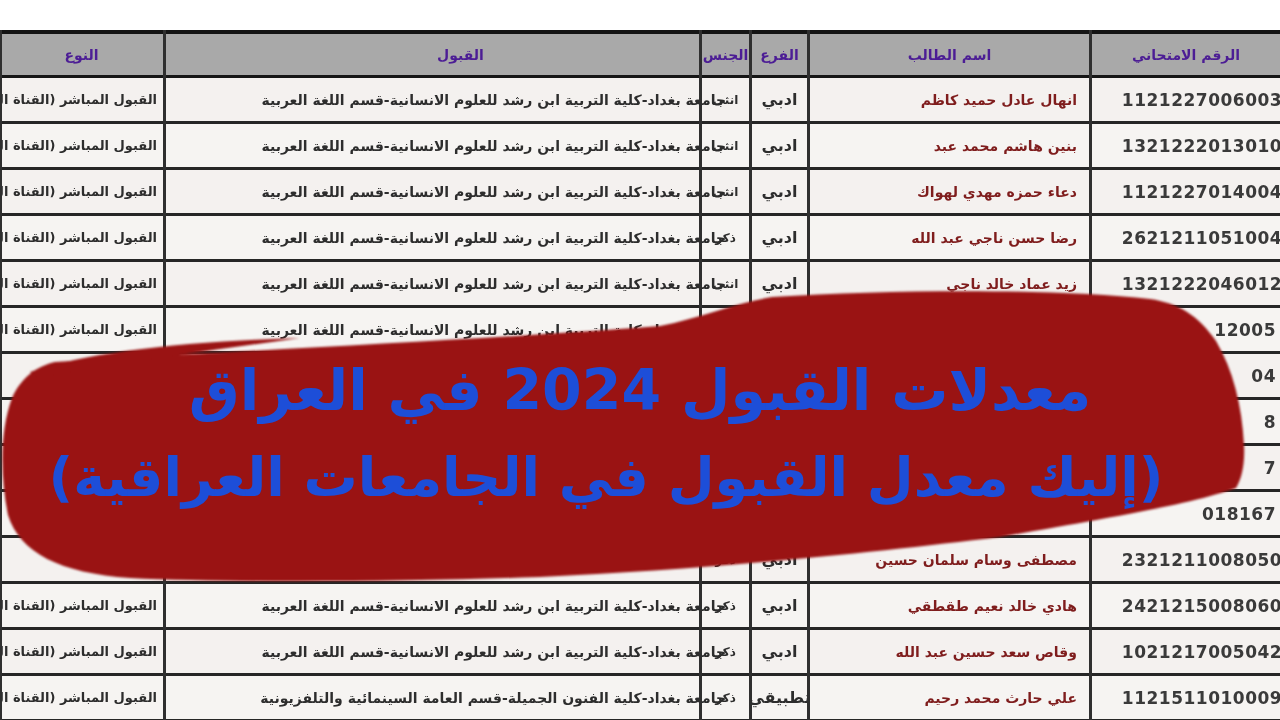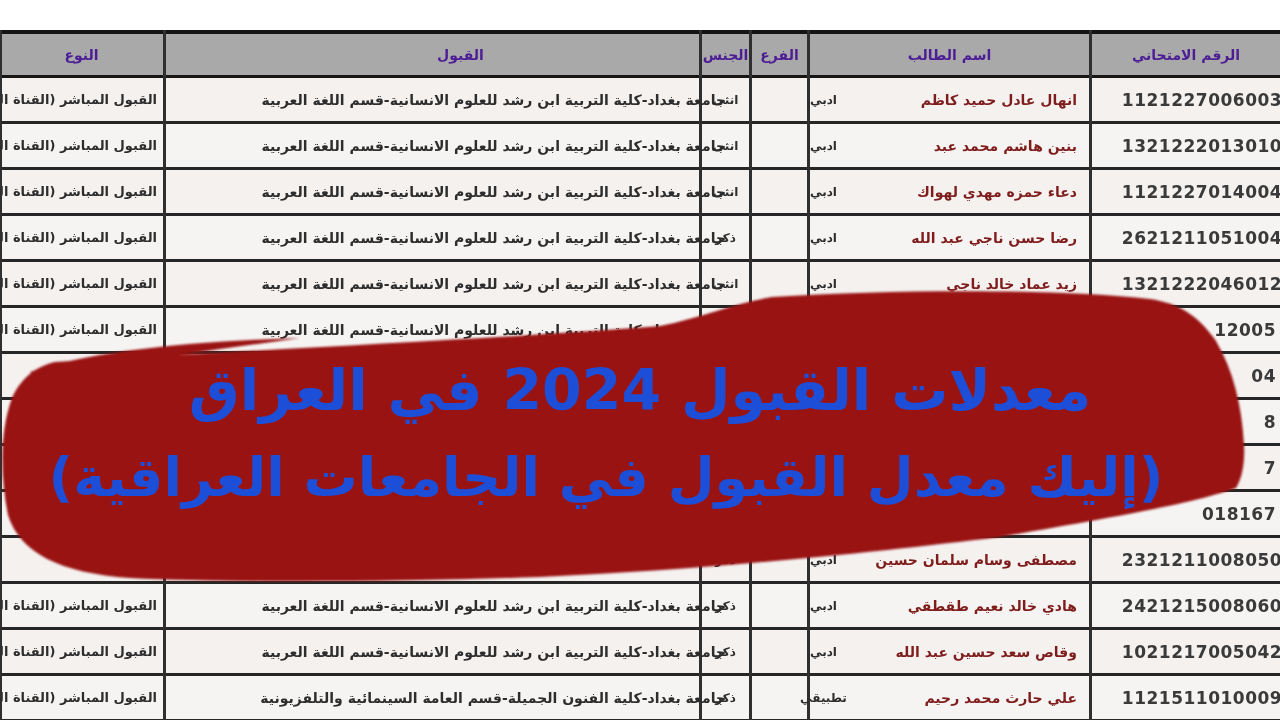--- a/index.html
+++ b/index.html
@@ -30,21 +30,21 @@
   
   .c-type      {left:0;    width:163px;}
   .c-admission {left:166px;width:533px;margin-left:28px;}
   .c-gender    {left:702px;width:47px;}
   .c-branch    {left:752px;width:55px;}
   .c-name      {left:810px;width:279px;}
   .c-exam      {left:1092px;width:188px;}
   .cell.c-type      {direction:rtl;justify-content:flex-start;padding-right:6px;font-size:13px;box-sizing:border-box;}
   .cell.c-admission {direction:rtl;justify-content:flex-start;padding-right:1px;font-size:14px;box-sizing:border-box;}
   .cell.c-gender    {direction:rtl;justify-content:center;font-size:12px;text-align:center;}
-  .cell.c-branch    {direction:rtl;justify-content:center;font-size:12px;margin-left:44px;}
+  .cell.c-branch    {direction:rtl;justify-content:center;font-size:16px;}
   .cell.c-name      {direction:rtl;justify-content:flex-start;padding-right:12px;font-size:14px;box-sizing:border-box;color:#7f1d1d;}
   .cell.c-exam      {direction:ltr;justify-content:center;font-size:17px;letter-spacing:0.5px;color:#3a3a3a;margin-left:16px;}
   .cell.c-exam.frag {justify-content:flex-end;padding-right:20px;box-sizing:border-box;}
   .vline{position:absolute;top:30px;bottom:0;width:3px;background:#2f2f2f;z-index:2;}
   #vl-0{left:0;width:2px;}
   #vl-1{left:163px;}
   #vl-2{left:699px;}
   #vl-3{left:749px;}
   #vl-4{left:807px;}
   #vl-5{left:1089px;}

